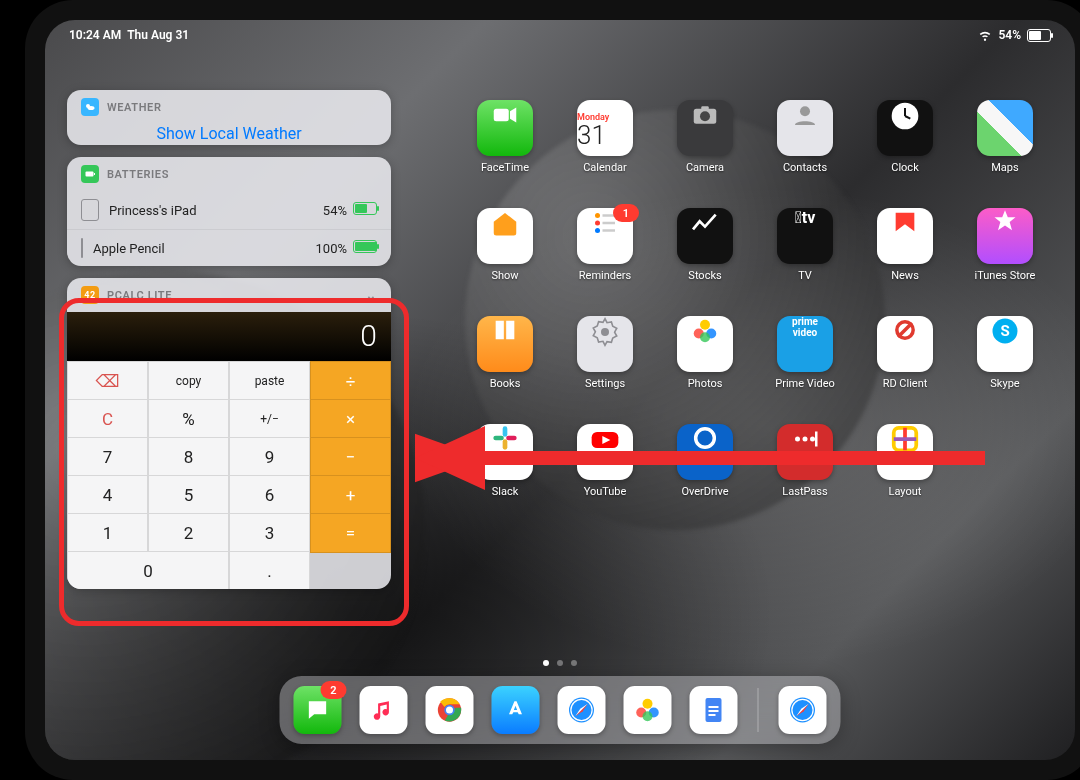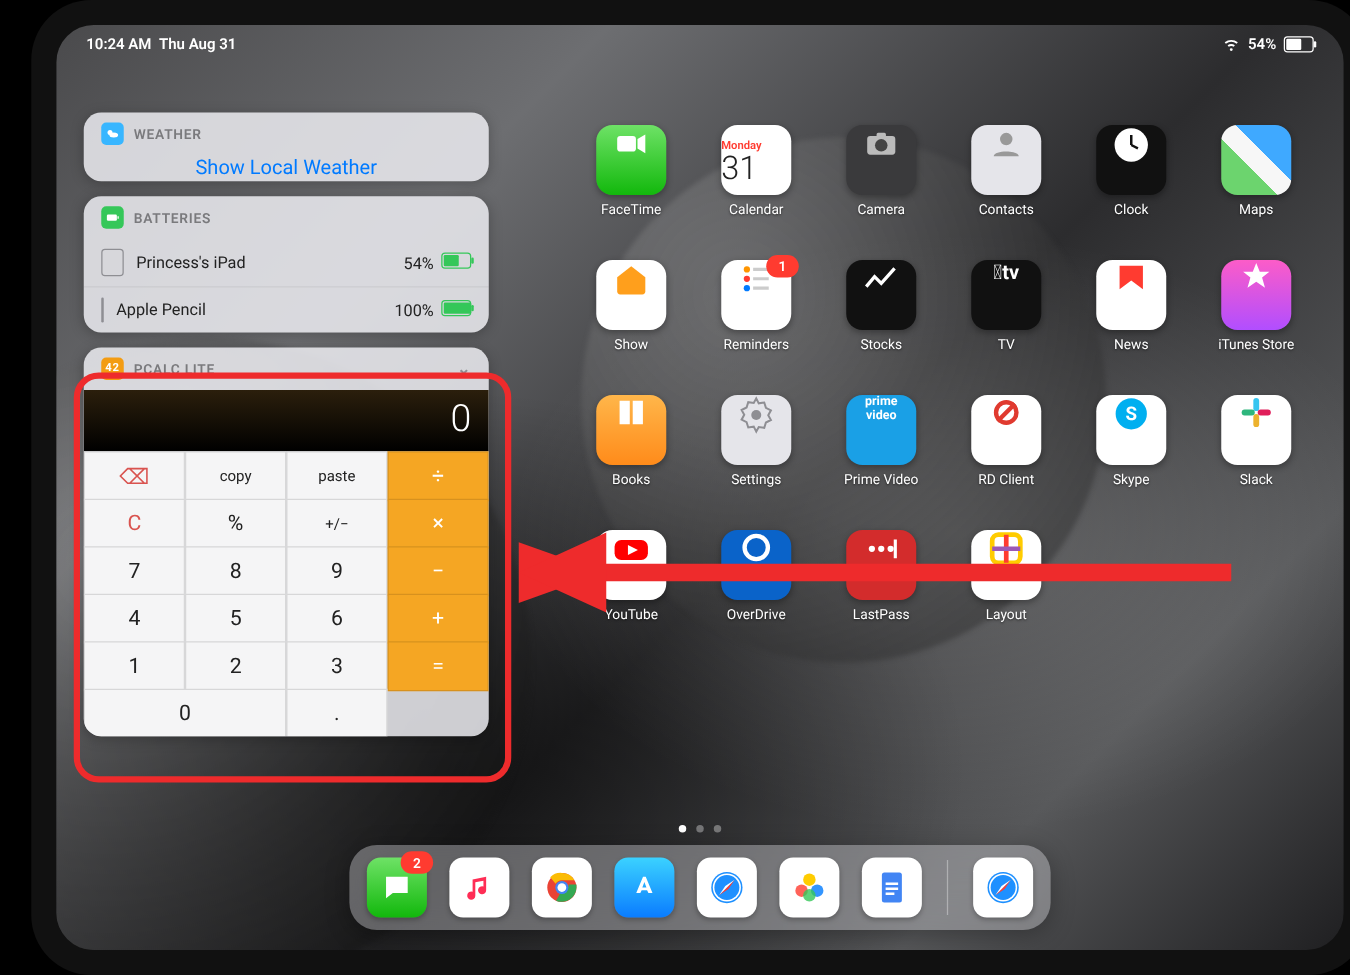--- a/index.html
+++ b/index.html
@@ -323,20 +323,31 @@
         <div class="app">
           <div class="tile settings">
             <svg width="32" height="32" viewBox="0 0 24 24" fill="#8e8e93">
               <circle cx="12" cy="12" r="3"></circle>
               <path d="M12 2l1.5 3 3.3-.5 1 3.2 3 1.5-1.6 2.9 1.6 2.9-3 1.5-1 3.2-3.3-.5L12 22l-1.5-3-3.3.5-1-3.2-3-1.5 1.6-2.9L3.2 9l3-1.5 1-3.2 3.3.5z" fill="none" stroke="#8e8e93" stroke-width="1.2"></path>
             </svg>
           </div>
           <div class="lab">Settings</div>
         </div>
         <div class="app">
+          <div class="tile photos">
+            <svg width="30" height="30" viewBox="0 0 24 24">
+              <circle cx="12" cy="7" r="4" fill="#ffcc00"></circle>
+              <circle cx="7" cy="14" r="4" fill="#ff3b30" opacity=".8"></circle>
+              <circle cx="17" cy="14" r="4" fill="#007aff" opacity=".8"></circle>
+              <circle cx="12" cy="17" r="4" fill="#34c759" opacity=".8"></circle>
+            </svg>
+          </div>
+          <div class="lab">Photos</div>
+        </div>
+        <div class="app">
           <div class="tile prime">prime<br>video</div>
           <div class="lab">Prime Video</div>
         </div>
         <div class="app">
           <div class="tile rd">
             <svg width="28" height="28" viewBox="0 0 24 24" fill="none" stroke="#e03a2f" stroke-width="3">
               <circle cx="12" cy="12" r="7"></circle>
               <line x1="18" y1="6" x2="6" y2="18"></line>
             </svg>
           </div>

